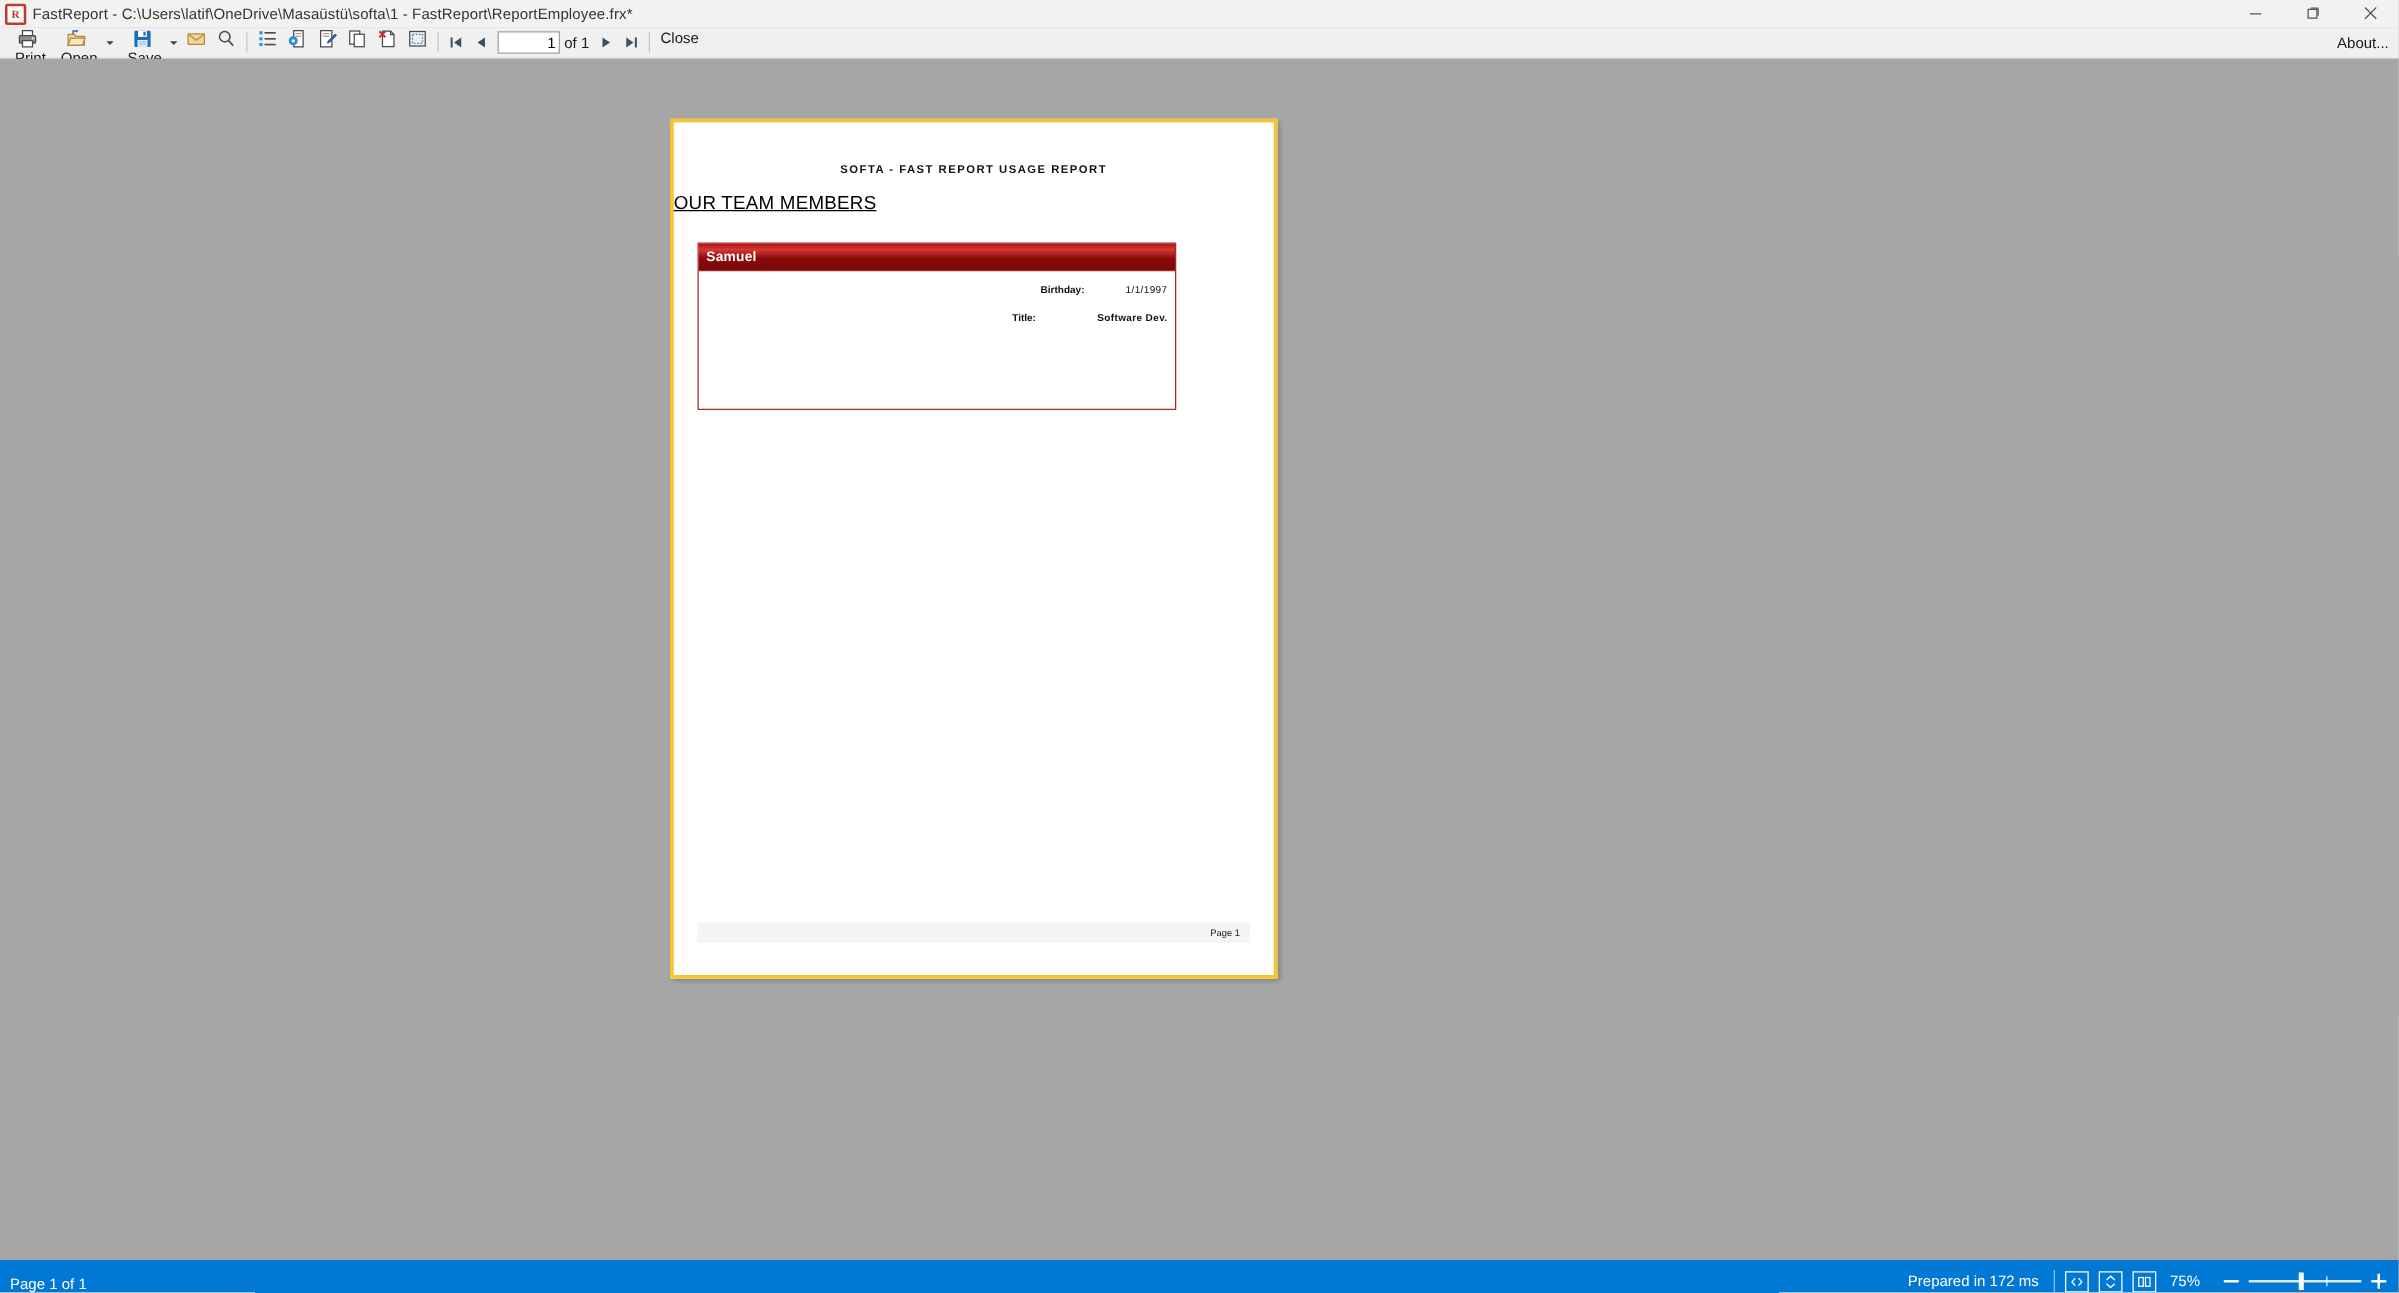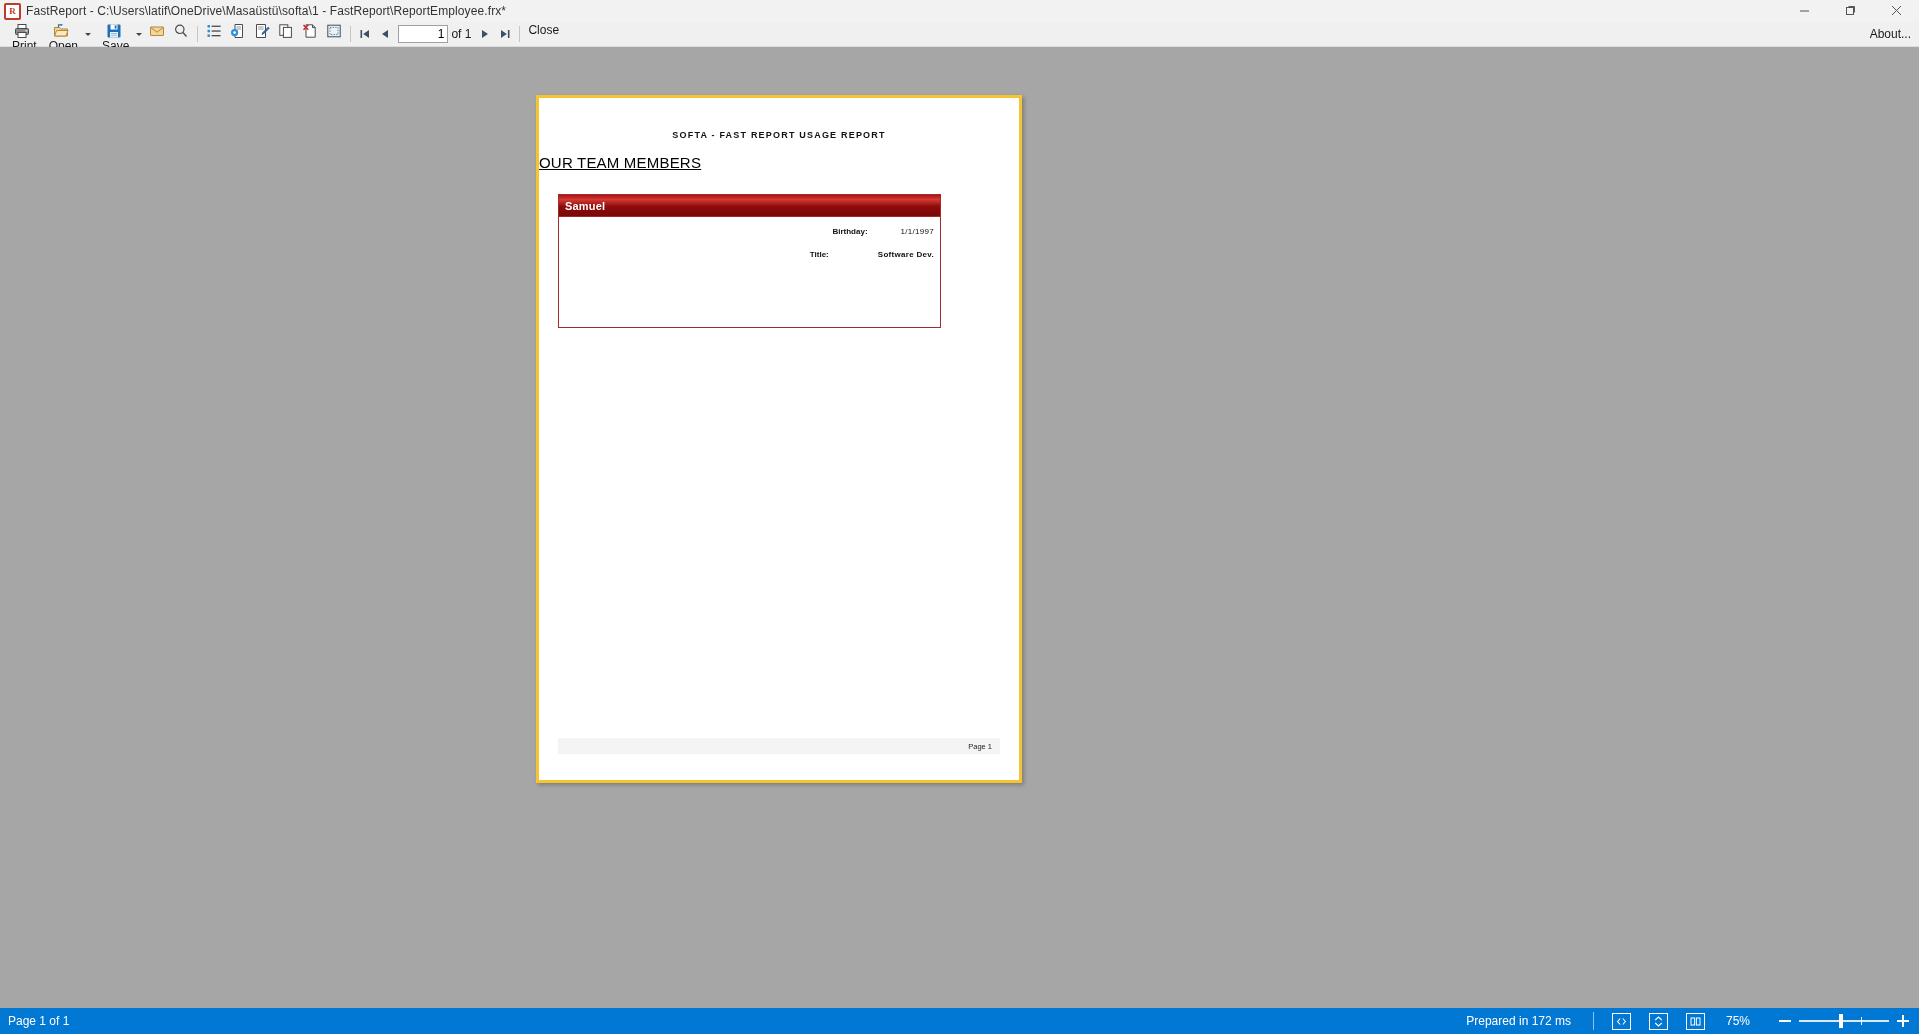--- a/index.html
+++ b/index.html
@@ -278,32 +278,32 @@
     font-size: 7.5px;
     color: #222222;
   }
 
   
   .statusbar {
     height: 26px;
     min-height: 26px;
     background: #0078d4;
     display: flex;
-    align-items: center;
+    align-items: flex-end;
     color: #ffffff;
     font-size: 12px;
     position: relative;
     padding: 0 8px;
   }
   .sb-left { white-space: nowrap; }
   .sb-right {
     margin-left: auto;
     display: flex;
     align-items: center;
-    gap: 18px;
+    gap: 8px;
   }
   .sb-prepared { white-space: nowrap; margin-right: 4px; }
   .sb-sep {
     width: 1px;
     height: 18px;
     background: rgba(255,255,255,0.55);
   }
   .zoom-btn {
     width: 17px;
     height: 15px;

